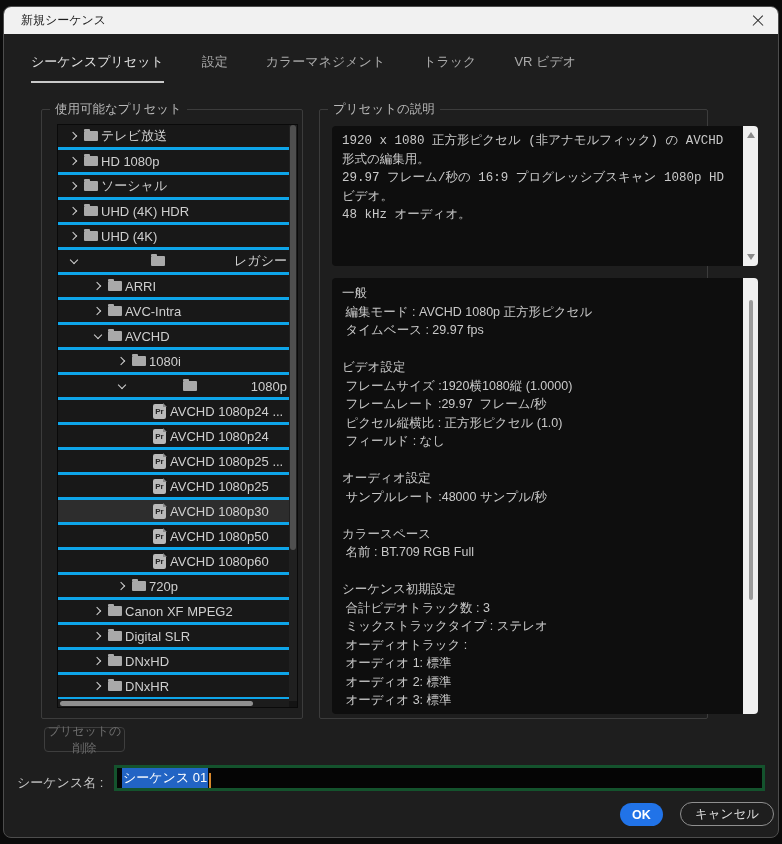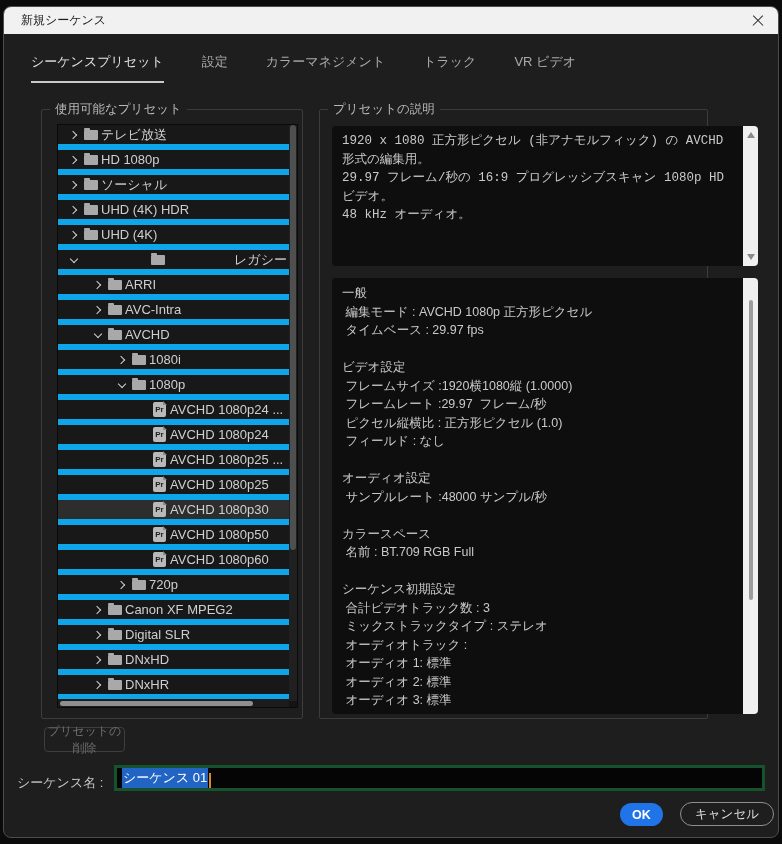--- a/index.html
+++ b/index.html
@@ -29,21 +29,21 @@
   .group-label { position:absolute; top:-9px; left:8px; background:#1e1e1e; padding:0 5px;
                  font-size:12.5px; color:#b8b8b8; white-space:nowrap; }
   .group-presets { left:37px; top:102px; width:262px; height:610px; }
   .group-desc    { left:315px; top:102px; width:389px; height:610px; }
 
   
   .tree { position:absolute; left:15px; top:14px; width:241px; height:584px;
           background:#141414; border:1px solid #0a0a0a; overflow:hidden; }
   .tree-rows { position:absolute; left:0; top:0; right:0; }
   .tree-row { height:25px; display:flex; align-items:center; background:#181818;
-              border-bottom:6px solid #0ea5e9; color:#cfcfcf; font-size:13px;
+              border-bottom:3px solid #0ea5e9; color:#cfcfcf; font-size:13px;
               white-space:nowrap; cursor:pointer; padding-right:10px; }
   .tree-row.selected { background:#2d2d2d; }
   .chev { width:20px; flex:0 0 20px; display:flex; align-items:center; justify-content:center; }
   .chev::before { content:''; width:5px; height:5px; border-right:1.8px solid #d2d2d2; border-bottom:1.8px solid #d2d2d2; }
   .tree-row.collapsed .chev::before { transform:rotate(-45deg); margin-left:-2px; }
   .tree-row.expanded  .chev::before { transform:rotate(45deg); margin-top:-2px; }
   .folder { width:14px; height:10px; background:#a9a9a9; position:relative; margin-right:3px; flex:0 0 14px; border-radius:1px; }
   .folder::before { content:''; position:absolute; left:0; top:-2px; width:6px; height:2px; background:#a9a9a9; border-radius:1px 1px 0 0; }
   .pr-icon { width:13px; height:15px; background:#b9b9b9; border-radius:2px; margin-right:4px; flex:0 0 13px;
              display:flex; align-items:center; justify-content:center; position:relative; }
@@ -168,21 +168,21 @@
             <span class="folder"></span>
 
             <span class="row-label">AVCHD</span>
           </div>
           <div class="tree-row collapsed" style="padding-left: 54px;">
             <span class="chev"></span>
             <span class="folder"></span>
 
             <span class="row-label">1080i</span>
           </div>
-          <div class="tree-row expanded" style="padding-left: 54px;">
+          <div class="tree-row expanded" style="padding-left: 54px; justify-content: space-between;">
             <span class="chev"></span>
             <span class="folder"></span>
 
             <span class="row-label">1080p</span>
           </div>
           <div class="tree-row" style="padding-left: 95px;">
 
             <span class="pr-icon"></span>
             <span class="row-label">AVCHD 1080p24 ...</span>
           </div>

